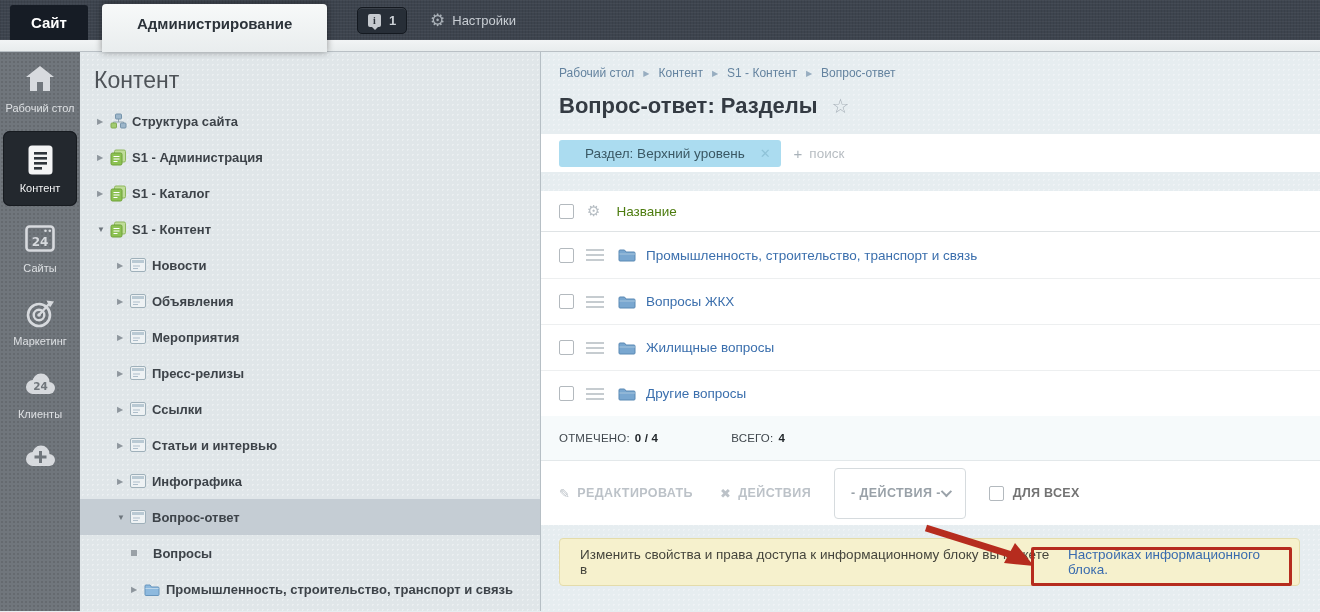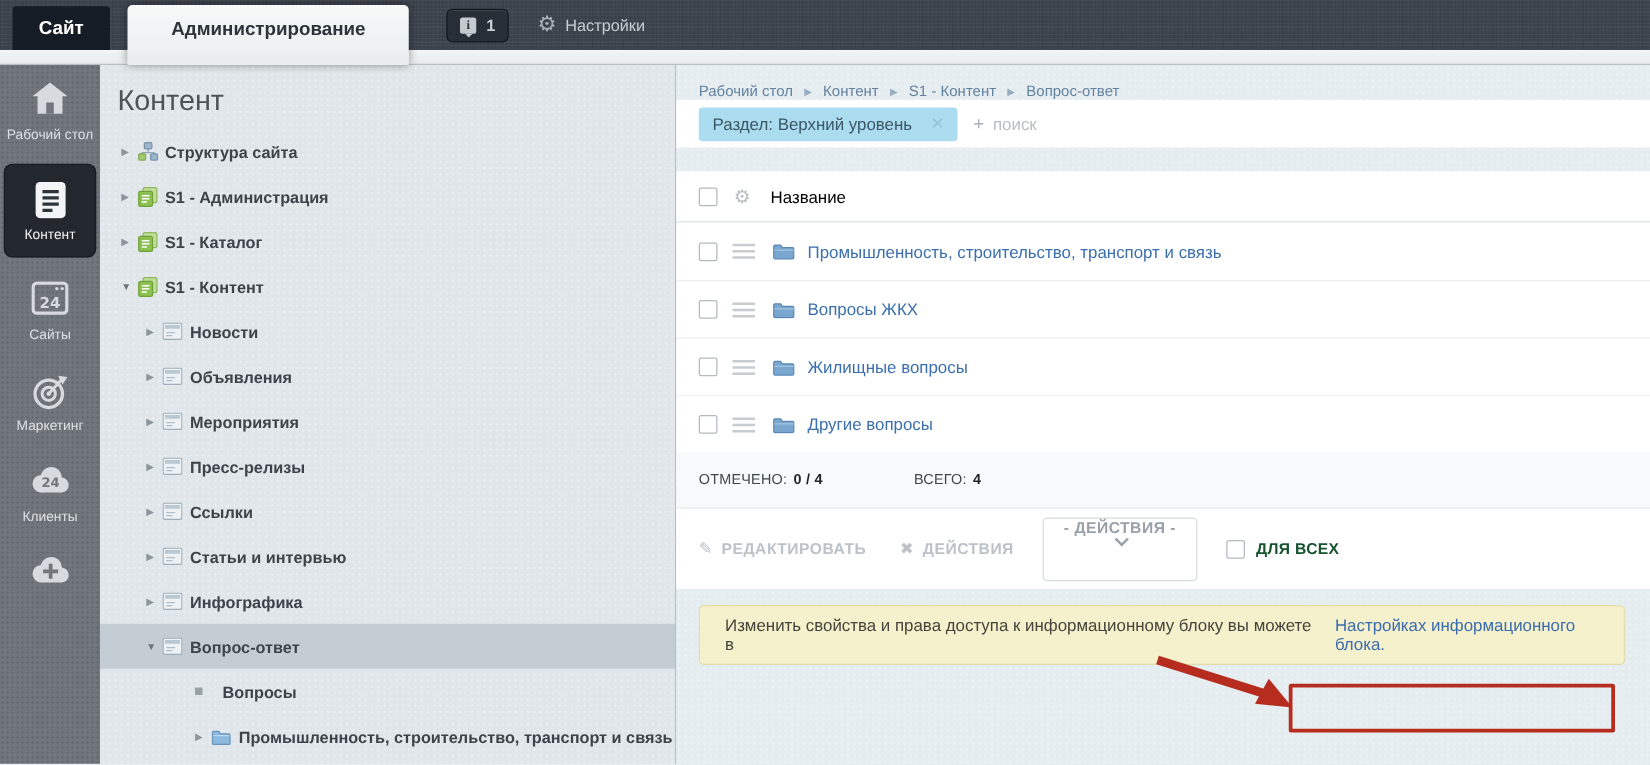--- a/index.html
+++ b/index.html
@@ -44,70 +44,70 @@
     box-shadow:inset 0 0 0 1px #171b20; }
   .rail-item.active .rail-label { color:#f2f3f4; }
 
   
   .tree { width:461px; flex:none; background:#e0e6e9; border-right:1px solid #b6bfc5;
     background-image:radial-gradient(rgba(255,255,255,.35) 1px, transparent 1px); background-size:5px 5px; overflow:hidden; }
   .tree-title { font-size:23px; color:#4e5358; margin:15px 0 9px 14px; font-weight:400; }
   .t-item { height:36px; display:flex; align-items:center; font-size:13px; color:#3d4349; cursor:pointer; }
   .t-item.lvl0 { padding-left:17px; }
   .t-item.lvl1 { padding-left:37px; }
-  .t-item.lvl2 { padding-left:76px; }
+  .t-item.lvl2 { padding-left:51px; }
   .t-item.selected { background:#c5cdd4; }
   .arrow { width:13px; font-size:8px; color:#8e969d; flex:none; }
   .arrow.down { color:#6e767d; }
   .ticon { width:22px; display:flex; align-items:center; flex:none; }
   .t-label { white-space:nowrap;font-weight:bold; }
   .bullet { width:6px; height:6px; background:#9aa1a7; display:inline-block; margin-right:3px; }
 
   
   .main { flex:1; display:flex; flex-direction:column; background:#e6edf0;
     background-image:radial-gradient(rgba(255,255,255,.3) 1px, transparent 1px); background-size:5px 5px; overflow:hidden; }
   .mhead { padding:14px 0 0 18px; }
   .breadcrumb { display:flex; align-items:center; font-size:12px; color:#64839f; }
   .crumb { cursor:pointer; }
   .crumb-sep { font-size:8px; color:#97adc0; padding:0 9px; }
   .ptitle-row { display:flex; align-items:center; margin:13px 0 15px; }
   .ptitle { font-size:22px; font-weight:bold; color:#343b43; }
   .fav-star { margin-left:14px; font-size:20px; color:#a9b2ba; line-height:1; font-family:"DejaVu Sans",sans-serif; cursor:pointer; }
 
   .filter-row { height:38px; background:#fff; display:flex; align-items:center; padding-left:18px; }
-  .chip { height:27px; display:flex; align-items:center; background:#abdcf0; border-radius:3px; padding:0 10px 0 11px; font-size:13.5px; color:#3a5864; }
+  .chip { height:27px; display:flex; align-items:center; background:#abdcf0; border-radius:3px; padding:0 10px 0 26px; font-size:13.5px; color:#3a5864; }
   .chip-x { margin-left:15px; color:#8fc3d8; font-size:13px; font-weight:bold; cursor:pointer; }
   .plus { color:#a9b2b9; font-size:15px; margin:0 7px 0 13px; }
   .search-input { border:none; outline:none; background:transparent; font-size:13.5px; color:#333; width:320px; font-family:inherit; }
   .search-input::placeholder { color:#b7bdc2; }
 
   .gapband { height:19px; }
 
   .tableblock { background:#fff; }
   .thead { height:41px; display:flex; align-items:center; padding-left:18px; border-bottom:1px solid #dfe3e5; }
   .cb { width:15px; height:15px; border:1px solid #b3b9be; border-radius:2px; background:#fff; flex:none; cursor:pointer; }
   .gear-sm { margin-left:13px; color:#b6bdc3; font-size:15px; line-height:1; font-family:"DejaVu Sans",sans-serif; cursor:pointer; }
-  .th-label { margin-left:16px; font-size:13.5px; color:#000000; }
+  .th-label { margin-left:16px; font-size:13.5px; color:#4d7c0f; }
   .row { height:46px; display:flex; align-items:center; padding-left:18px; border-top:1px solid #edeff0; }
   .handle { margin-left:12px; display:flex; flex-direction:column; gap:3px; cursor:grab; }
   .handle i { width:18px; height:2px; background:#c6ccd0; display:block; }
   .rowfolder { margin-left:14px; display:flex; }
   .rlink { margin-left:10px; font-size:13.5px; color:#3b6fad; text-decoration:none; cursor:pointer; }
 
   .summary { height:45px; background:#f6fafb; border-bottom:1px solid #e3e8ea; display:flex; align-items:center; padding-left:18px; font-size:11.5px; color:#3f464c; letter-spacing:.2px; }
   .summary b { margin-left:5px; color:#1f2428; }
   .sum-total { margin-left:73px; }
 
   .actions { height:64px; background:#fff; display:flex; align-items:center; padding-left:18px; }
   .act { display:flex; align-items:center; gap:7px; color:#bcc2c8; font-size:12.5px; font-weight:bold; letter-spacing:.4px; cursor:default; }
   .act .aicn { font-size:13px; font-family:"DejaVu Sans",sans-serif; }
   .act-del { margin-left:27px; }
-  .dropdown { margin-left:23px; height:51px; display:flex; align-items:center; gap:0; padding:0 16px; border:1px solid #d6dbde; border-radius:4px; background:#fff; color:#99a1a8; font-size:12.5px; font-weight:bold; letter-spacing:.4px; cursor:pointer;flex-direction:column; }
+  .dropdown { margin-left:23px; height:51px; display:flex; align-items:center; gap:0; padding:0 16px; border:1px solid #d6dbde; border-radius:4px; background:#fff; color:#99a1a8; font-size:12.5px; font-weight:bold; letter-spacing:.4px; cursor:pointer; }
   .chev { width:8px; height:8px; border-right:2px solid #9aa2a9; border-bottom:2px solid #9aa2a9; transform:rotate(45deg) translateY(-2px); }
-  .forall { margin-left:23px; display:flex; align-items:center; gap:9px; color:#14532d; font-size:12.5px; font-weight:bold; letter-spacing:.3px; }
+  .forall { margin-left:23px; display:flex; align-items:center; gap:9px; color:#737373; font-size:12.5px; font-weight:bold; letter-spacing:.3px; }
 
   .notice-area { position:relative; padding:13px 20px 0 18px; }
   .notice { height:48px; background:#f6f1cd; border:1px solid #e4dcab; border-radius:4px; display:flex; align-items:center; padding-left:20px; font-size:13.5px; color:#45453c; }
   .notice-link { margin-left:18px; color:#3a6cae; cursor:pointer; }
 
   
   .red-frame { position:absolute; left:1031px; top:547px; width:261px; height:39px; border:3px solid #b62c1e; border-radius:2px; pointer-events:none; z-index:9; }
   .red-arrow { position:absolute; left:912px; top:522px; pointer-events:none; z-index:9; }
 </style>
 </head>
@@ -360,20 +360,24 @@
       <div class="mhead">
         <div class="breadcrumb">
           <span class="crumb">Рабочий стол</span>
           <span class="crumb-sep">▶</span>
           <span class="crumb">Контент</span>
           <span class="crumb-sep">▶</span>
           <span class="crumb">S1 - Контент</span>
           <span class="crumb-sep">▶</span>
           <span class="crumb">Вопрос-ответ</span>
         </div>
+        <div class="ptitle-row">
+          <span class="ptitle">Вопрос-ответ: Разделы</span>
+          <span class="fav-star">☆</span>
+        </div>
       </div>
 
       <div class="filter-row">
         <span class="chip">
           <span>Раздел: Верхний уровень</span>
           <span class="chip-x">✕</span>
         </span>
         <span class="plus">+</span>
         <input class="search-input" type="text" placeholder="поиск" style="">
       </div>

